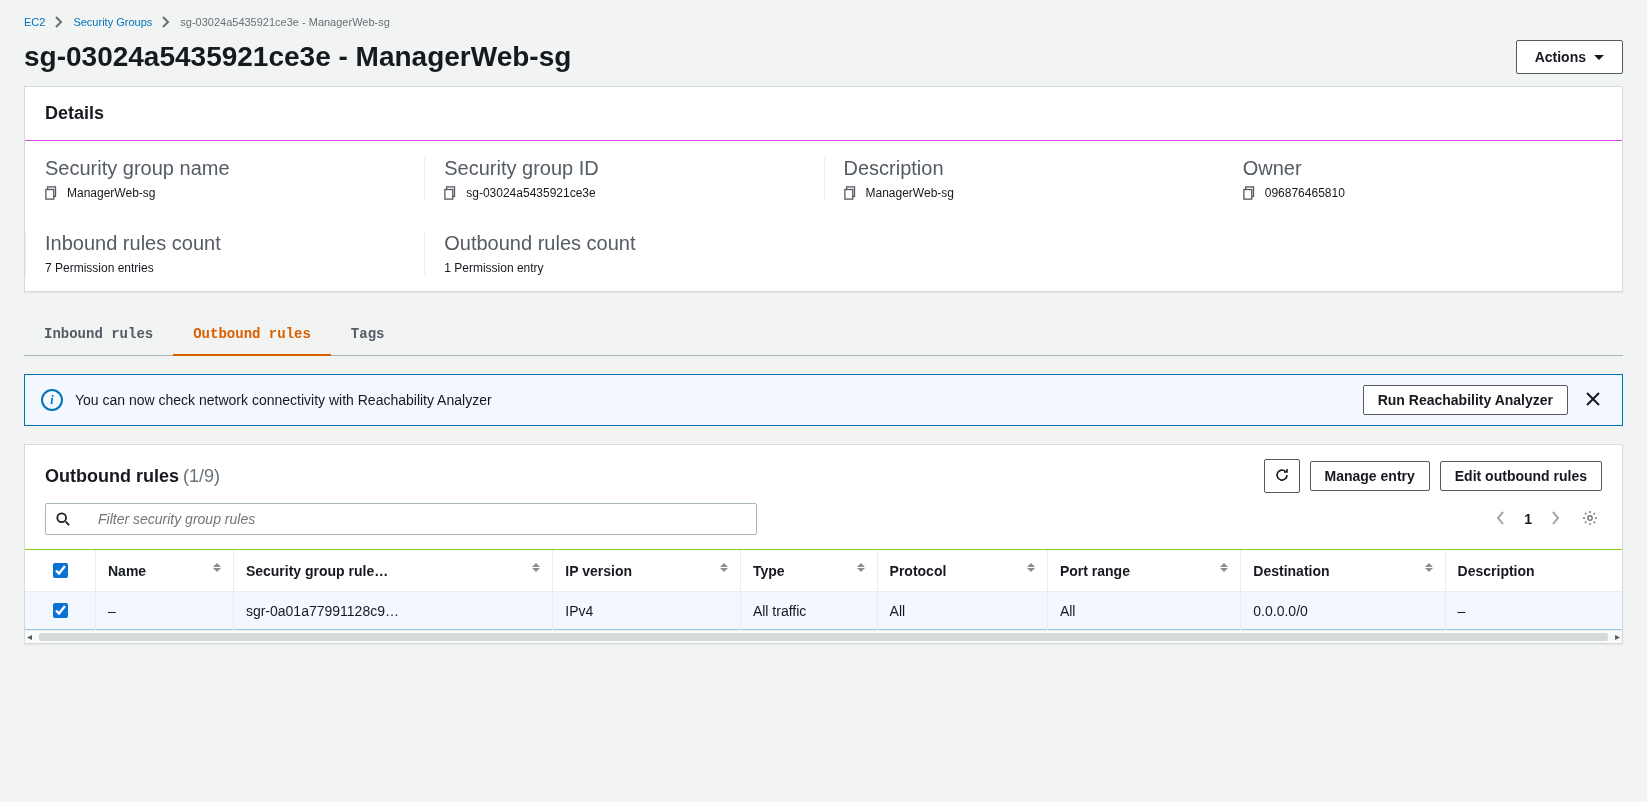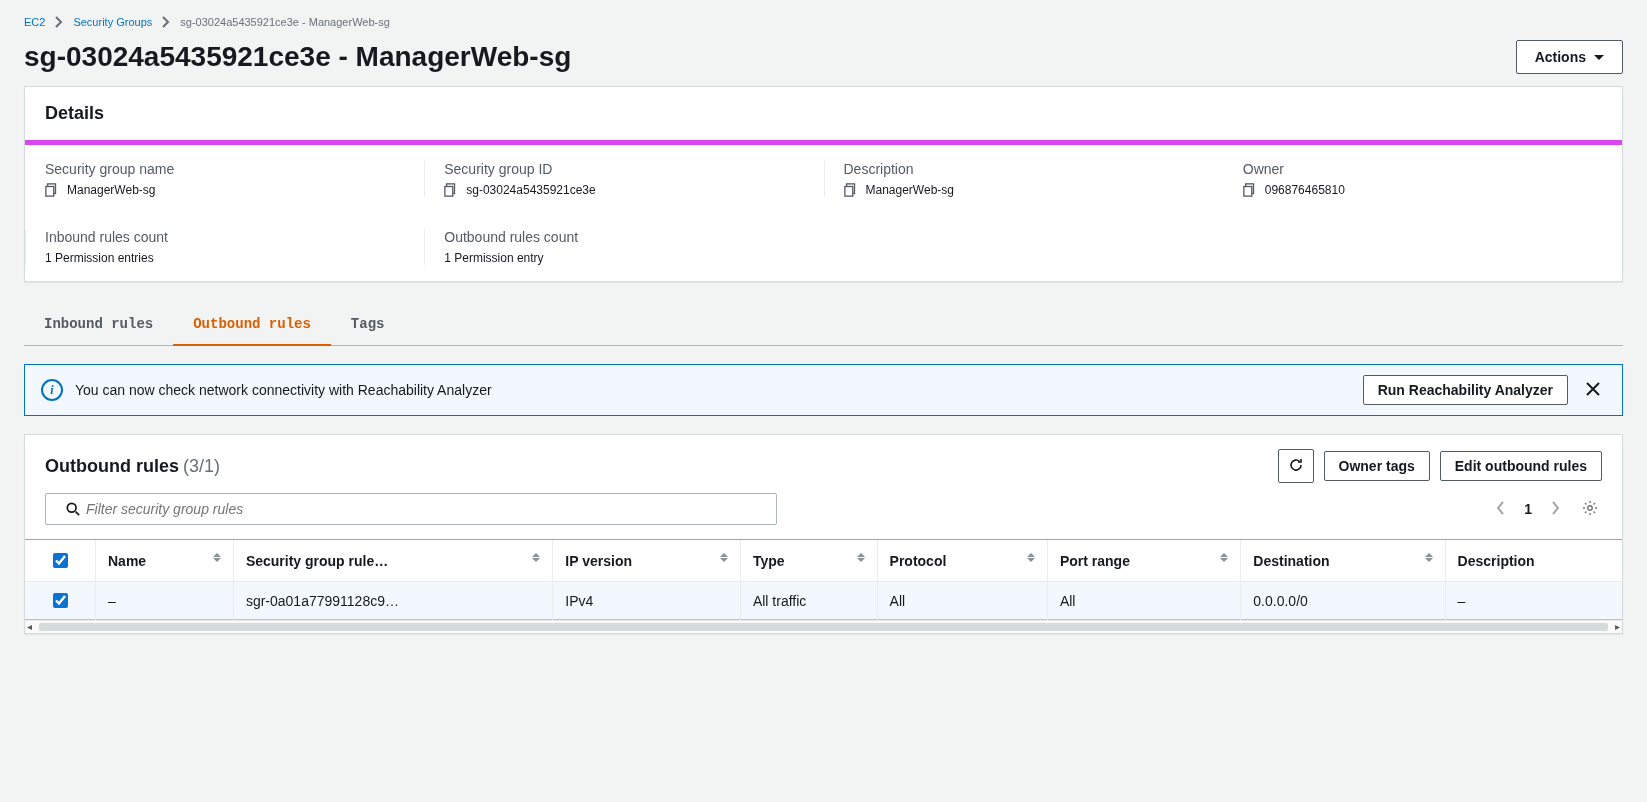--- a/index.html
+++ b/index.html
@@ -21,44 +21,44 @@
   .breadcrumb{display:flex;align-items:center;gap:10px;padding:8px 0 4px 0;font-size:11px;}
   .crumb-sep svg{width:8px;height:12px;display:block;stroke:#687078;stroke-width:2;fill:none;}
   .crumb-current{color:#687078;}
   .titlebar{display:flex;align-items:center;justify-content:space-between;margin:8px 0 12px 0;}
   h1.page-title{font-size:28px;font-weight:700;margin:0;letter-spacing:0;}
   .btn{display:inline-flex;align-items:center;gap:8px;border:1px solid #545b64;background:#fff;color:#16191f;font-weight:700;font-size:14px;padding:6px 18px;border-radius:2px;cursor:pointer;line-height:20px;}
   .btn.small{padding:4px 14px;}
   .btn-icon{display:inline-flex;align-items:center;justify-content:center;border:1px solid #545b64;background:#fff;width:34px;height:32px;border-radius:2px;cursor:pointer;}
   .caret-down{width:0;height:0;border-left:5px solid transparent;border-right:5px solid transparent;border-top:5px solid #16191f;}
   .panel{background:var(--panel);border:1px solid var(--border);box-shadow:0 1px 1px rgba(0,0,0,.05);}
-  .panel-header{padding:16px 20px;border-bottom:5px solid #d946ef;}
+  .panel-header{padding:16px 20px;border-bottom:1px solid #d946ef;}
   .panel-header h2{margin:0;font-size:18px;font-weight:700;}
   .kv-grid{display:grid;grid-template-columns:repeat(4,1fr);gap:0;}
   .kv{padding:16px 20px;position:relative;}
   .kv.sep::before{content:"";position:absolute;left:0;top:16px;bottom:16px;border-left:1px solid #eaeded;}
-  .kv-label{color:var(--muted);font-size:14px;margin-bottom:6px;}
+  .kv-label{color:var(--muted);font-size:20px;margin-bottom:6px;}
   .kv-value{display:flex;align-items:center;gap:8px;font-size:12px;}
   .copy-icon svg{width:14px;height:14px;display:block;}
   .ext-icon svg{width:14px;height:14px;display:block;}
   .tabs{display:flex;border-bottom:1px solid var(--border2);margin:22px 0 18px 0;}
   .tab{padding:12px 20px;font-weight:700;color:var(--muted);cursor:pointer;border-bottom:2px solid transparent;margin-bottom:-1px;font-family:Liberation Mono, monospace;}
   .tab.active{color:var(--accent);border-bottom:2px solid var(--accent);}
   .alert{display:flex;align-items:center;gap:12px;border:1px solid var(--info-border);background:var(--info-bg);padding:10px 16px;margin-bottom:18px;}
   .alert-msg{flex:1;}
   .info-icon{width:18px;height:18px;border:2px solid var(--info-border);border-radius:50%;display:flex;align-items:center;justify-content:center;color:var(--info-border);font-weight:700;font-size:12px;font-style:italic;font-family:Georgia,serif;}
   .close-x{cursor:pointer;padding:6px;}
   .close-x svg{width:14px;height:14px;stroke:#16191f;stroke-width:2;}
   .rules-panel .panel-top{display:flex;align-items:center;justify-content:space-between;padding:14px 20px 2px 20px;}
   .rules-title{font-size:18px;font-weight:700;}
   .rules-count{color:#687078;font-weight:400;}
   .panel-actions{display:flex;gap:10px;align-items:center;}
   .refresh-icon svg{width:16px;height:16px;stroke:#16191f;stroke-width:1.6;fill:none;}
   .filter-row{display:flex;align-items:center;justify-content:space-between;padding:8px 20px 14px 20px;}
-  .search{display:flex;align-items:center;gap:4px;border:1px solid var(--border2);border-radius:2px;padding:6px 20px;width:690px;background:#fff;}
+  .search{display:flex;align-items:center;gap:26px;border:1px solid var(--border2);border-radius:2px;padding:6px 10px;width:690px;background:#fff;}
   .search input{border:none;outline:none;flex:1;font-size:14px;font-style:italic;color:#687078;background:transparent;}
   .search svg{width:14px;height:14px;stroke:#16191f;stroke-width:2;fill:none;}
   .pager{display:flex;align-items:center;gap:14px;}
   .pager .page-num{font-weight:700;}
   .pager svg{width:10px;height:14px;stroke:#687078;stroke-width:2;fill:none;}
   .pager .nav{cursor:pointer;padding:4px;opacity:.6;}
   .gear svg{width:16px;height:16px;stroke:#16191f;stroke-width:1.4;fill:none;}
   table.rules{width:100%;border-collapse:collapse;}
   table.rules th{text-align:left;font-weight:700;color:#16191f;font-size:14px;padding:10px 12px;border-top:1px solid #84cc16;border-bottom:1px solid #eaeded;white-space:nowrap;}
   table.rules th.sep, table.rules td.sep{border-left:1px solid #eaeded;}
@@ -153,21 +153,21 @@
                 <rect x="3" y="1" width="9" height="11" fill="none" stroke="#545b64" stroke-width="1.5"></rect>
                 <rect x="1" y="4" width="9" height="11" fill="#fff" stroke="#545b64" stroke-width="1.5"></rect>
               </svg>
             </span>
           <span>096876465810</span>
         </div>
       </div>
       <div class="kv sep">
         <div class="kv-label">Inbound rules count</div>
         <div class="kv-value">
-            <span>1 Permission entries</span>
+            <span>7 Permission entries</span>
           </div>
       </div>
       <div class="kv sep">
         <div class="kv-label">Outbound rules count</div>
         <div class="kv-value">
             <span>1 Permission entry</span>
           </div>
       </div>
       <div class="kv"></div>
     </div>
@@ -185,29 +185,29 @@
     <button class="btn small">Run Reachability Analyzer</button>
     <span class="close-x"><svg viewBox="0 0 14 14">
           <path d="M1 1l12 12M13 1L1 13" fill="none"></path>
         </svg></span>
   </div>
 
   <section class="panel rules-panel">
     <div class="panel-top">
       <div>
         <span class="rules-title">Outbound rules</span>
-        <span class="rules-title rules-count">(3/1)</span>
+        <span class="rules-title rules-count">(1/9)</span>
       </div>
       <div class="panel-actions">
         <span class="btn-icon">
             <span class="refresh-icon"><svg viewBox="0 0 16 16">
                 <path d="M13 8a5 5 0 1 1-1.5-3.5M13 2v3h-3"></path>
               </svg></span>
           </span>
-        <button class="btn small">Owner tags</button>
+        <button class="btn small">Manage entry</button>
         <button class="btn small">Edit outbound rules</button>
       </div>
     </div>
     <div class="filter-row">
       <div class="search">
         <svg viewBox="0 0 16 16">
             <circle cx="6.5" cy="6.5" r="5"></circle>
             <path d="M11 11l4 4"></path>
           </svg>
         <input type="text" placeholder="Filter security group rules" style="">

